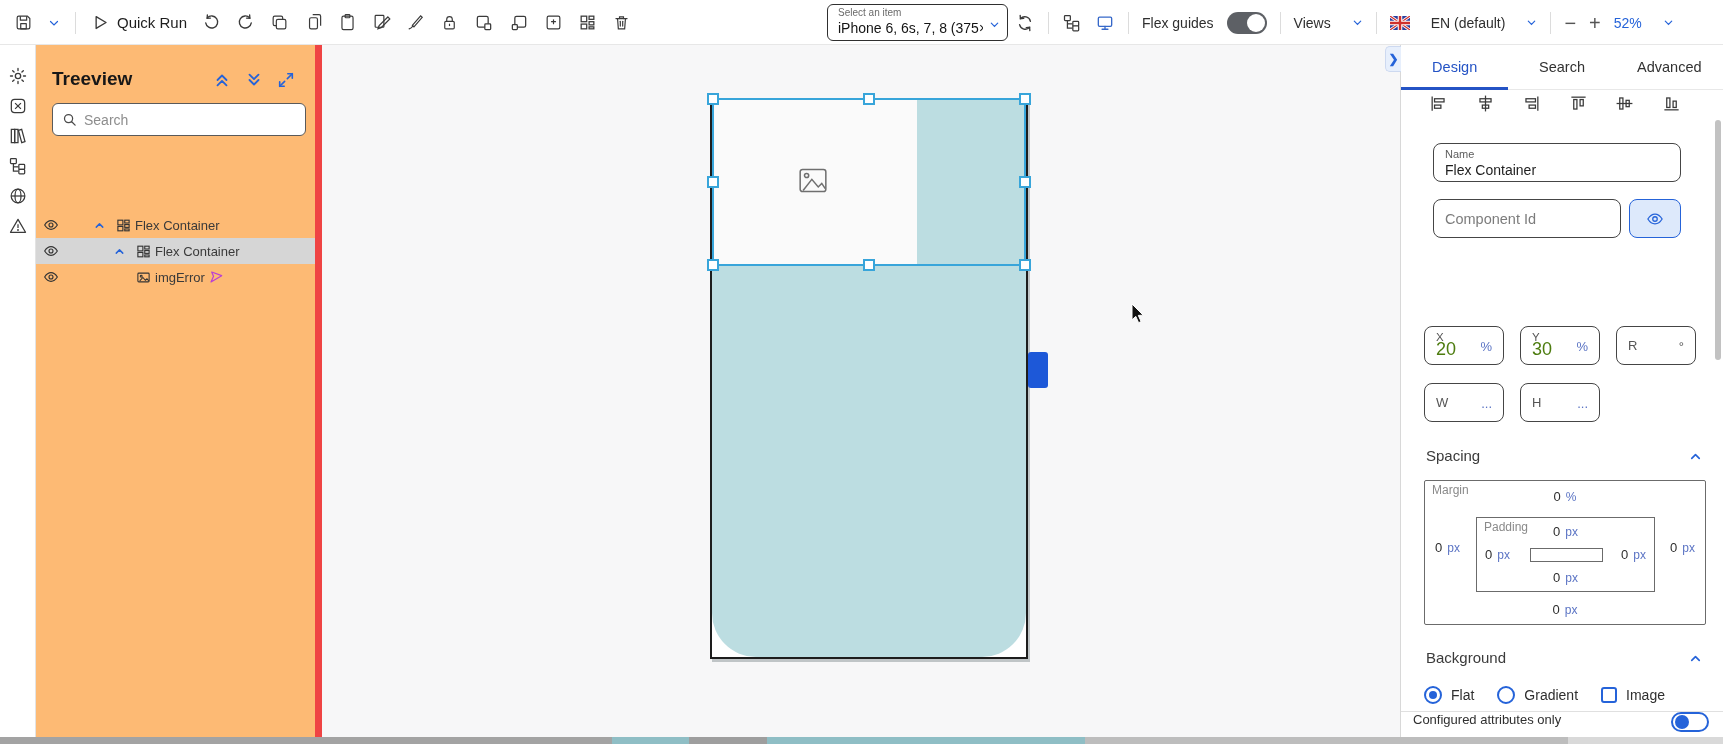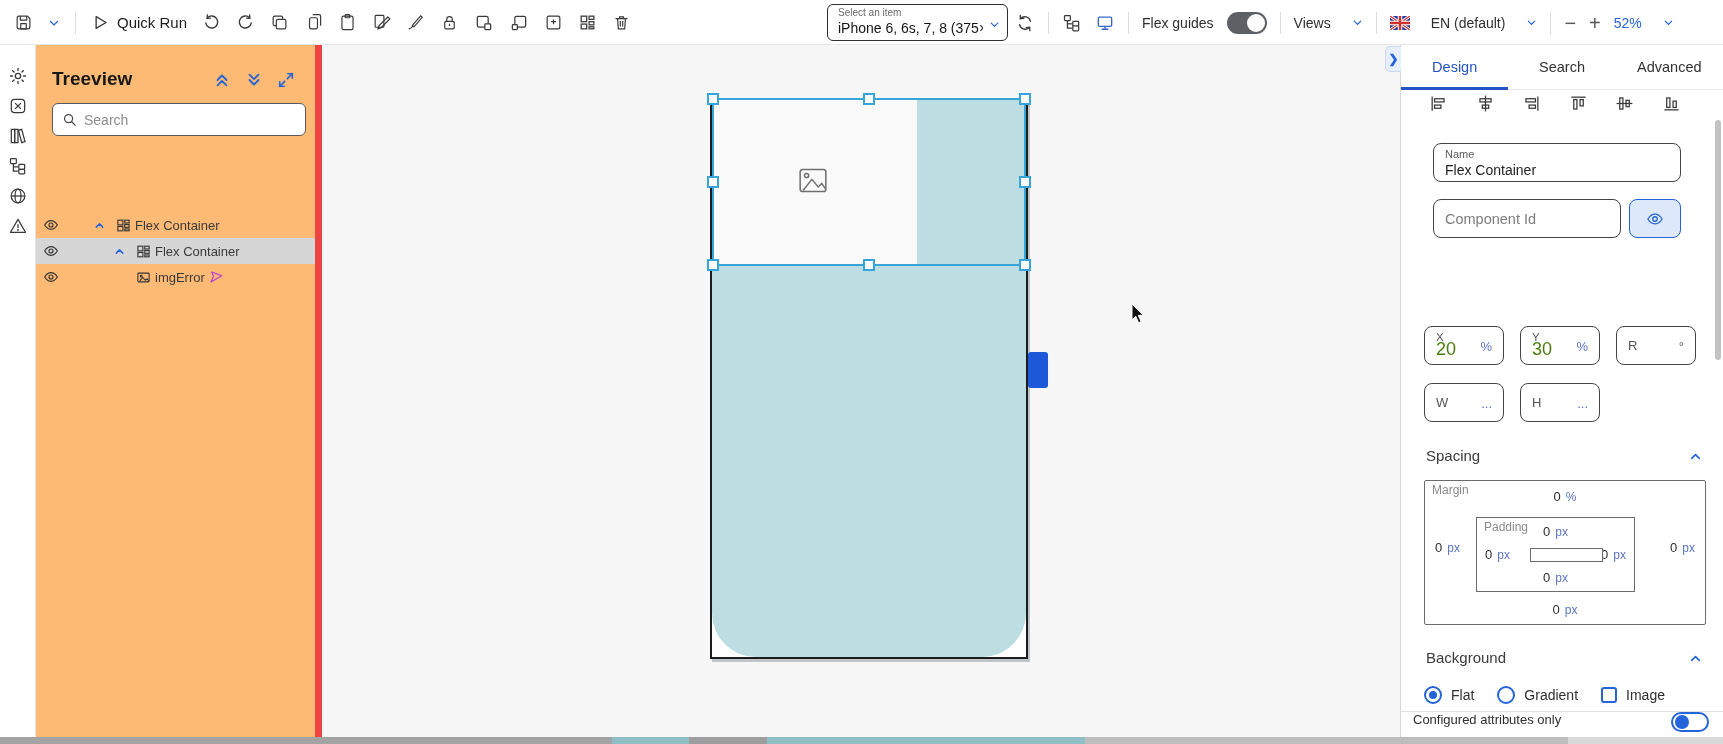--- a/index.html
+++ b/index.html
@@ -90,21 +90,21 @@
   .nb-label { position:absolute; left:11px; top:4px; font-size:11.5px; color:#555; }
   .nb-label.mid { top:11px; font-size:13px; }
   .nb-value { position:absolute; left:11px; bottom:4px; font-size:18px; color:#4d7c0f; }
   .nb-unit { position:absolute; right:11px; top:50%; transform:translateY(-50%); font-size:13px; color:#5b74c4; }
   .sec-title { position:absolute; left:25px; font-size:15px; color:#3b3b3b; }
   .sec-chev { position:absolute; left:286px; width:16px; height:16px; cursor:pointer; }
   .spacing-box { position:absolute; left:23px; top:435px; width:282px; height:145px; border:1px solid #6b6b6b; border-radius:2px; }
   .box-tag { position:absolute; left:7px; top:2px; font-size:12px; color:#8a8a8a; }
   .sp-val { position:absolute; font-size:13px; color:#2e2e2e; white-space:nowrap; }
   .sp-val .u { font-size:12px; color:#5b74c4; margin-left:5px; }
-  .padding-box { position:absolute; left:51px; top:36px; width:159px; height:75px; border:1px solid #6b6b6b; background:#fff; }
+  .padding-box { position:absolute; left:51px; top:36px; width:179px; height:75px; border:1px solid #6b6b6b; background:#fff; }
   .inner-box { position:absolute; left:53px; top:30px; width:73px; height:14px; border:1px solid #6b6b6b; background:#fff; }
   .bg-row { position:absolute; left:23px; top:641px; display:flex; align-items:center; gap:9px; }
   .radio { width:18px; height:18px; border-radius:50%; border:2px solid #2563d9; position:relative; cursor:pointer; flex:none; }
   .radio.checked::after { content:""; position:absolute; left:3px; top:3px; width:8px; height:8px; border-radius:50%; background:#2563d9; }
   .chk { width:16px; height:16px; border:2px solid #2563d9; border-radius:3px; cursor:pointer; flex:none; }
   .opt-label { font-size:14px; color:#2f2f2f; }
   .gap14 { width:5px; }
   .bottom-bar { position:absolute; left:0; top:666px; width:100%; height:27px; border-top:1px solid #e0e0e0;
     display:flex; align-items:flex-start; justify-content:space-between; padding:0 14px 0 12px; background:#fff; }
   .bottom-bar .txt { font-size:13px; color:#2f2f2f; }

